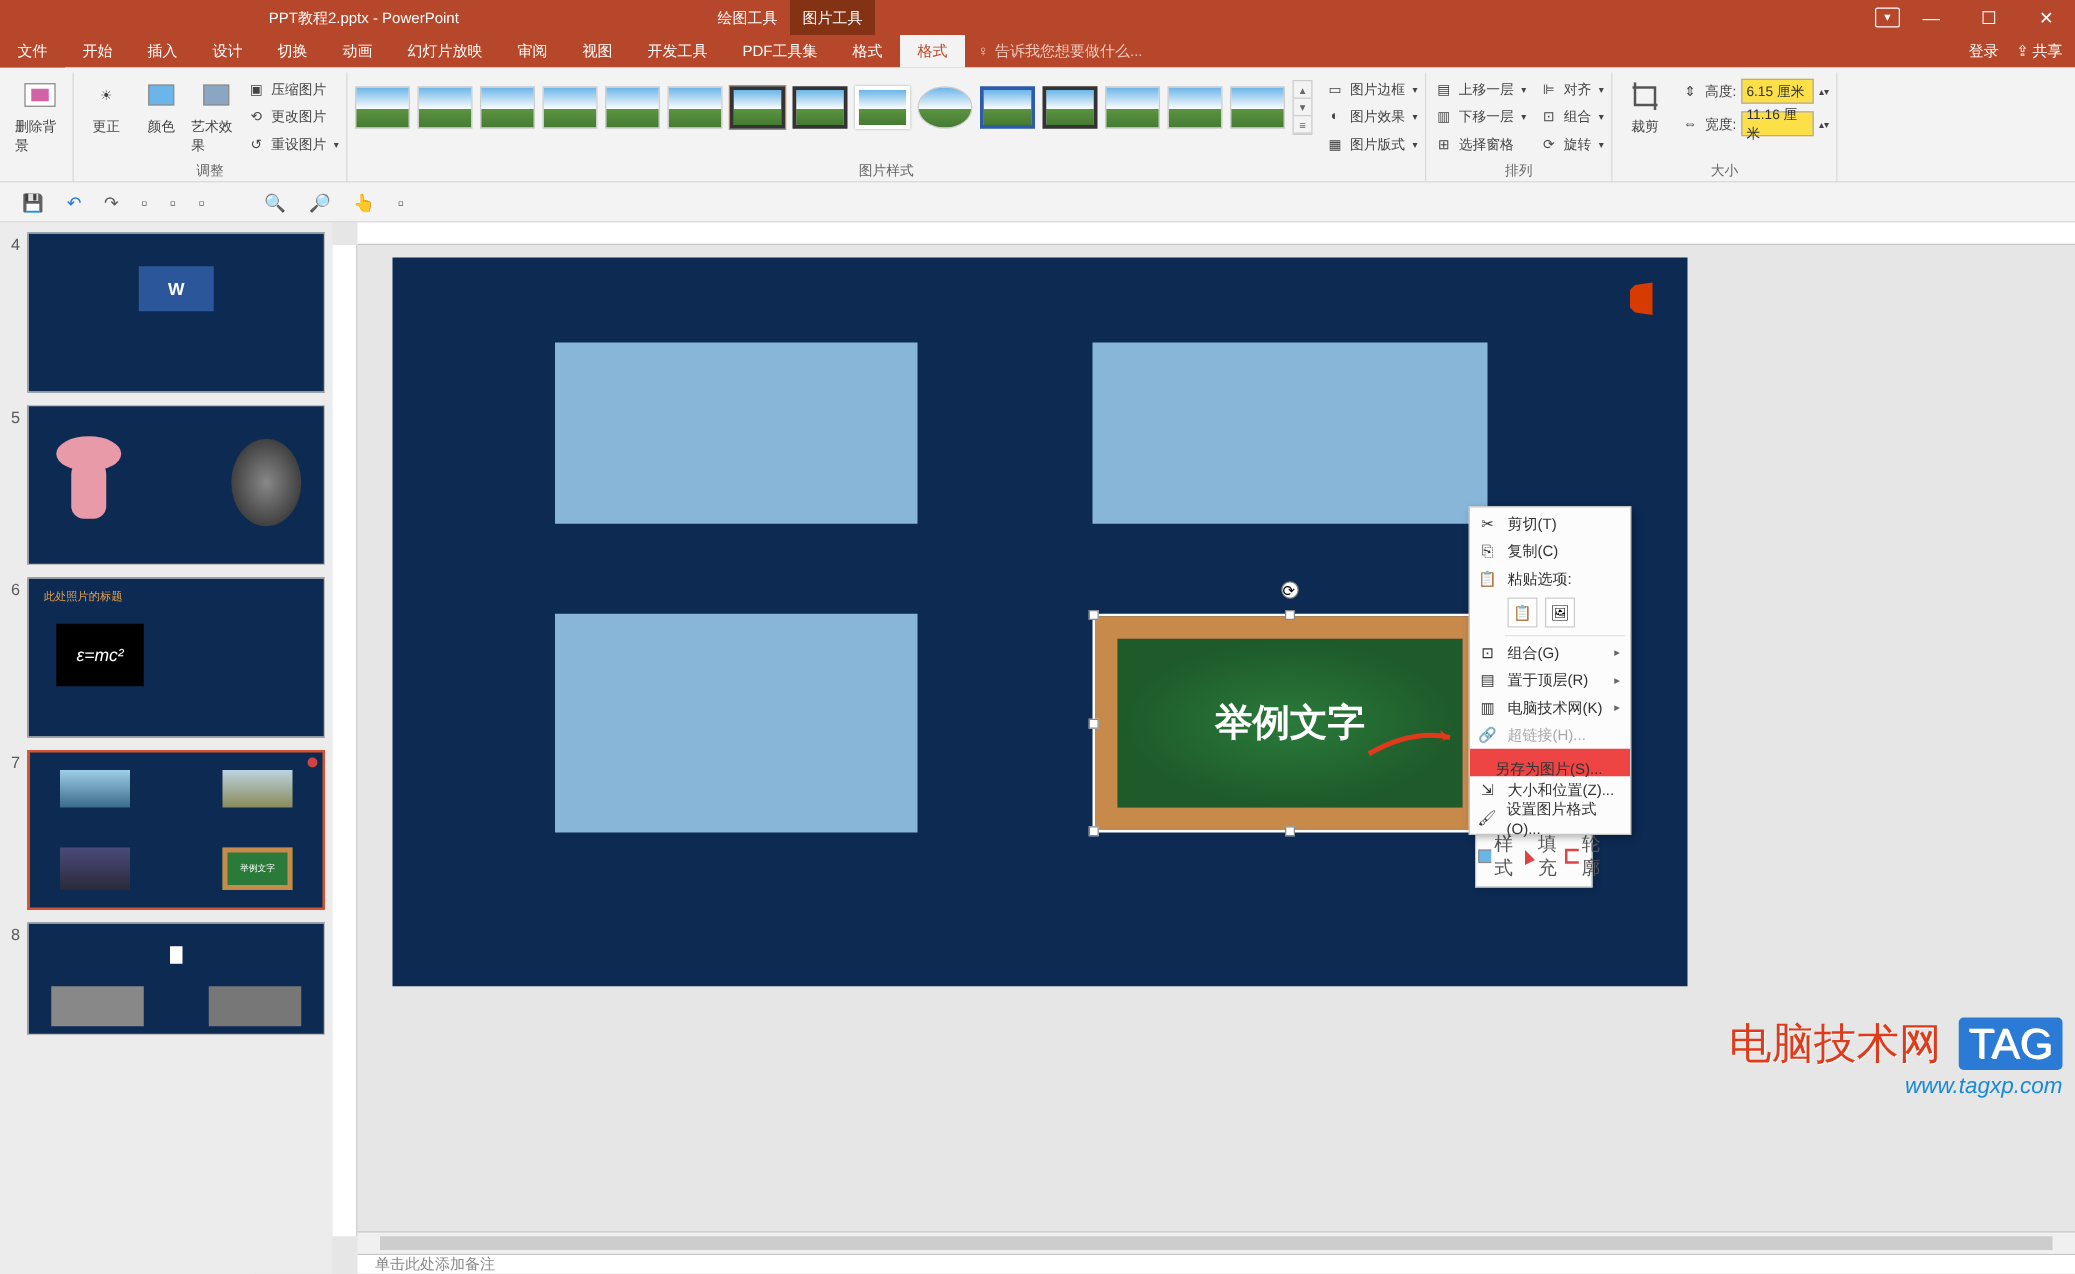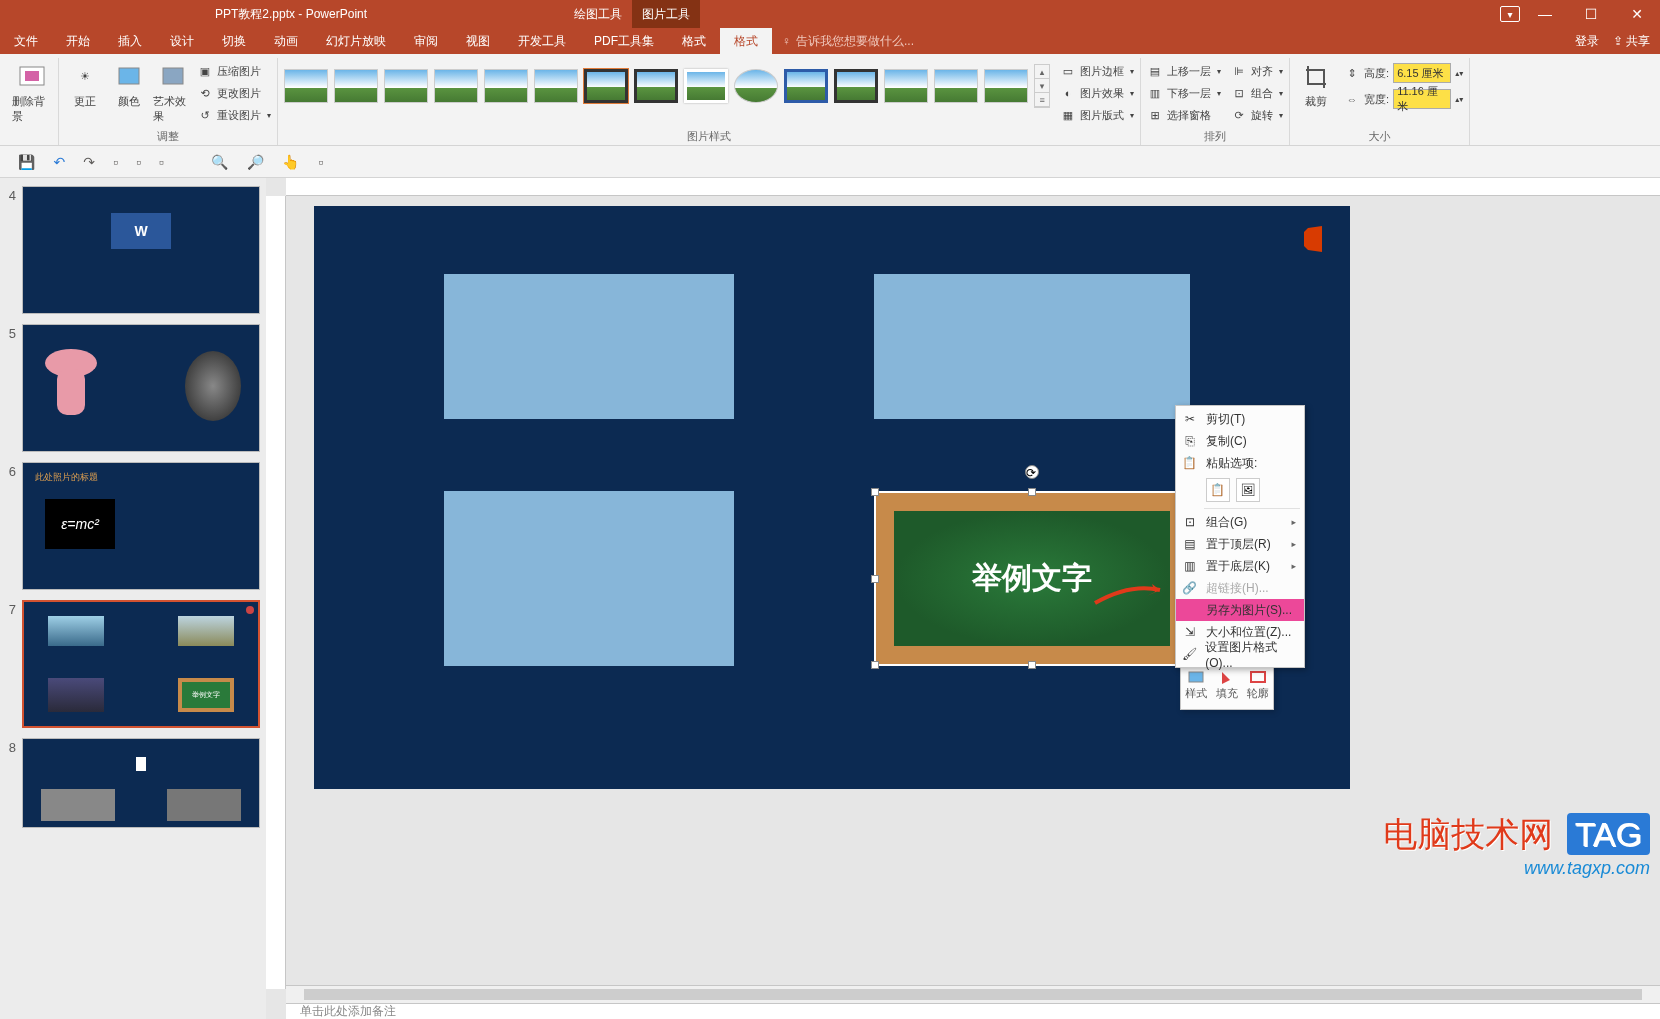--- a/index.html
+++ b/index.html
@@ -71,31 +71,31 @@
 .rot-handle { width:14px; height:14px; border:1px solid #888; border-radius:50%; background:#fff; position:absolute; left:50%; top:-28px; transform:translateX(-50%);}
 .office-logo { position:absolute; right:20px; top:18px; width:30px; height:30px; }
 
 .notes-area { height:16px; background:#fff; border-top:1px solid #c6c6c6; margin-left:20px; display:flex; align-items:center; padding:0 14px; color:#888; font-size:12px;}
 .hscroll { height:18px; background:#f0f0f0; border-top:1px solid #c6c6c6; margin-left:20px; position:relative;}
 .hscroll .track { position:absolute; left:18px; right:18px; top:3px; bottom:3px; background:#cdcdcd;}
 
 
 .ctx-menu { position:absolute; left:1175px; top:405px; width:130px; background:#fcfcfc; border:1px solid #c6c6c6; box-shadow:2px 2px 6px rgba(0,0,0,.3); z-index:100; padding:2px 0;}
 .ctx-item { display:flex; align-items:center; height:22px; padding:0 8px 0 6px; font-size:12px; color:#333; gap:8px;}
-.ctx-item.hover { background:#ec4899;}
+.ctx-item.hover { background:#ef4444;flex-direction:column;}
 .ctx-item.disabled { color:#aaa;}
 .ctx-item .ci-ico { width:16px; height:16px; display:flex; align-items:center; justify-content:center; font-size:12px;}
 .ctx-item .arrow { margin-left:auto; font-size:9px; color:#666;}
 .ctx-sep { height:1px; background:#e1e1e1; margin:2px 4px 2px 28px;}
 .ctx-paste-row { display:flex; gap:6px; padding:4px 0 4px 30px;}
 .ctx-paste-row .pico { width:24px; height:24px; border:1px solid #ccc; background:#fff; display:flex; align-items:center; justify-content:center;}
 
 
 .mini-tb { position:absolute; left:1180px; top:660px; width:94px; height:50px; background:#fcfcfc; border:1px solid #c6c6c6; box-shadow:2px 2px 6px rgba(0,0,0,.2); display:flex; z-index:99;}
-.mini-tb .mbtn { flex:1; display:flex; flex-direction:column; align-items:center; justify-content:center; font-size:11px; color:#555; gap:2px;}
+.mini-tb .mbtn { flex:1; display:flex; flex-direction:row; align-items:center; justify-content:flex-end; font-size:15px; color:#555; gap:2px;}
 .mini-tb .mbtn .mi { width:18px; height:14px;}
 
 
 .watermark { position:absolute; right:10px; bottom:140px; z-index:200; text-align:right;}
 .watermark .l1 { font-size:34px; font-weight:normal; color:#e03a1a; text-shadow:1px 1px 0 #fff;}
 .watermark .l1 .tag { background:#2a7ad6; color:#fff; padding:2px 8px; border-radius:4px; margin-left:4px;}
 .watermark .l2 { font-size:18px; color:#188ad6; font-style:italic;}
 .arrow-red { position:absolute; left:1090px; top:578px; width:80px; height:30px; z-index:98;}
 </style>
 </head>
@@ -431,21 +431,21 @@
       <span>组合(G)</span>
       <span class="arrow">▸</span>
     </div>
   <div class="ctx-item">
       <span class="ci-ico">▤</span>
       <span>置于顶层(R)</span>
       <span class="arrow">▸</span>
     </div>
   <div class="ctx-item">
       <span class="ci-ico">▥</span>
-      <span>置于底层(K)</span>
+      <span>电脑技术网(K)</span>
       <span class="arrow">▸</span>
     </div>
   <div class="ctx-item disabled">
       <span class="ci-ico">🔗</span>
       <span>超链接(H)...</span>
     </div>
   <div class="ctx-item hover">
       <span class="ci-ico"></span>
       <span>另存为图片(S)...</span>
     </div>

